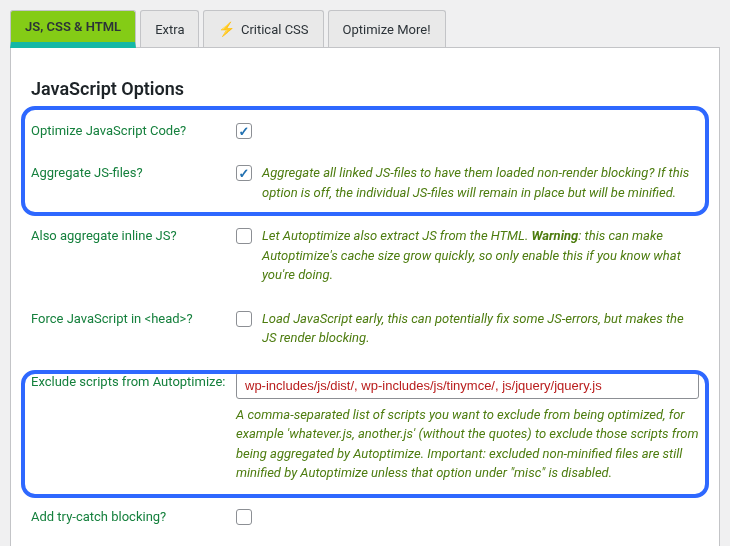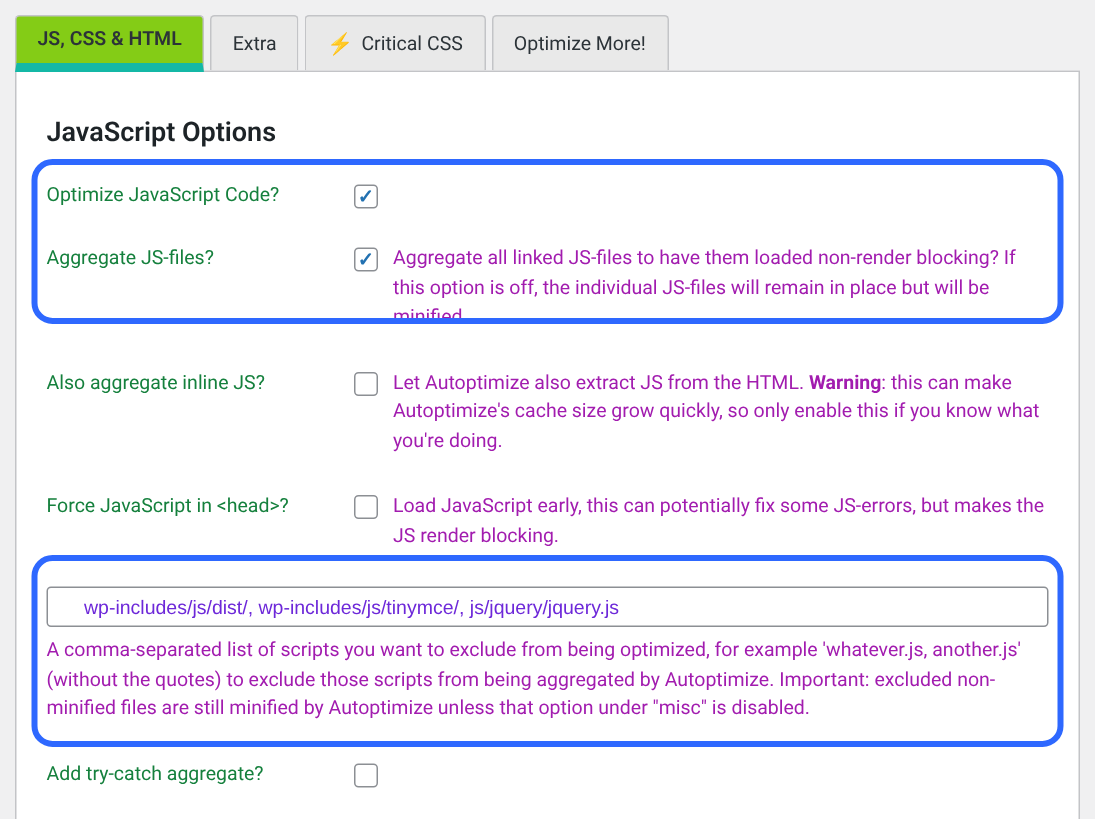--- a/index.html
+++ b/index.html
@@ -82,32 +82,33 @@
   .checkbox.checked::after {
     content: "✓";
     color: #2271b1;
     font-size: 13px;
     font-weight: 700;
     line-height: 1;
   }
   .desc {
     font-size: 13px;
     line-height: 1.5;
-    color: #a21caf;
+    color: #4d7c0f;
+    font-style: italic;
   }
   .inputwrap {
     flex: 1;
   }
   input[type="text"].excl {
     width: 100%;
-    padding: 5px 24px;
+    padding: 5px 8px;
     border: 1px solid #8c8f94;
     border-radius: 3px;
     font-size: 13px;
-    color: #6d28d9;
+    color: #b91c1c;
     margin-bottom: 6px;
   }
   .highlight-box {
     position: absolute;
     border: 4px solid #2e68ff;
     border-radius: 14px;
     pointer-events: none;
   }
   .hb1 {
     top: 58px;
@@ -170,28 +171,29 @@
 
     <div class="row">
       <div class="label-col">Force JavaScript in &lt;head&gt;?</div>
       <div class="field-col">
         <div class="checkbox"></div>
         <div class="desc">Load JavaScript early, this can potentially fix some JS-errors, but makes the JS render blocking.</div>
       </div>
     </div>
 
     <div class="row">
+      <div class="label-col">Exclude scripts from Autoptimize:</div>
       <div class="field-col">
         <div class="inputwrap">
           <input type="text" class="excl" value="wp-includes/js/dist/, wp-includes/js/tinymce/, js/jquery/jquery.js" style="">
           <div class="desc">A comma-separated list of scripts you want to exclude from being optimized, for example 'whatever.js, another.js' (without the quotes) to exclude those scripts from being aggregated by Autoptimize. Important: excluded non-minified files are still minified by Autoptimize unless that option under "misc" is disabled.</div>
         </div>
       </div>
     </div>
 
     <div class="row" style="margin-bottom:0">
-      <div class="label-col">Add try-catch aggregate?</div>
+      <div class="label-col">Add try-catch blocking?</div>
       <div class="field-col">
         <div class="checkbox"></div>
       </div>
     </div>
   </div>
 </div>
 
 </body></html>

